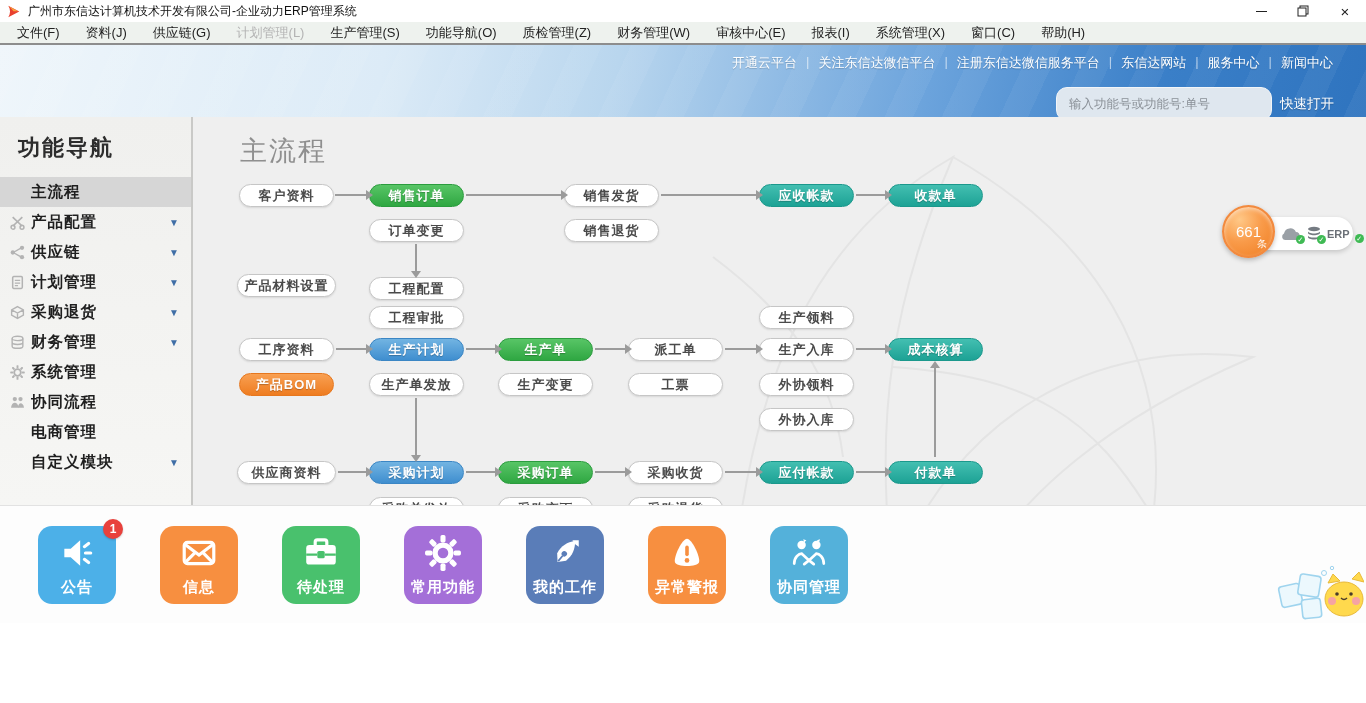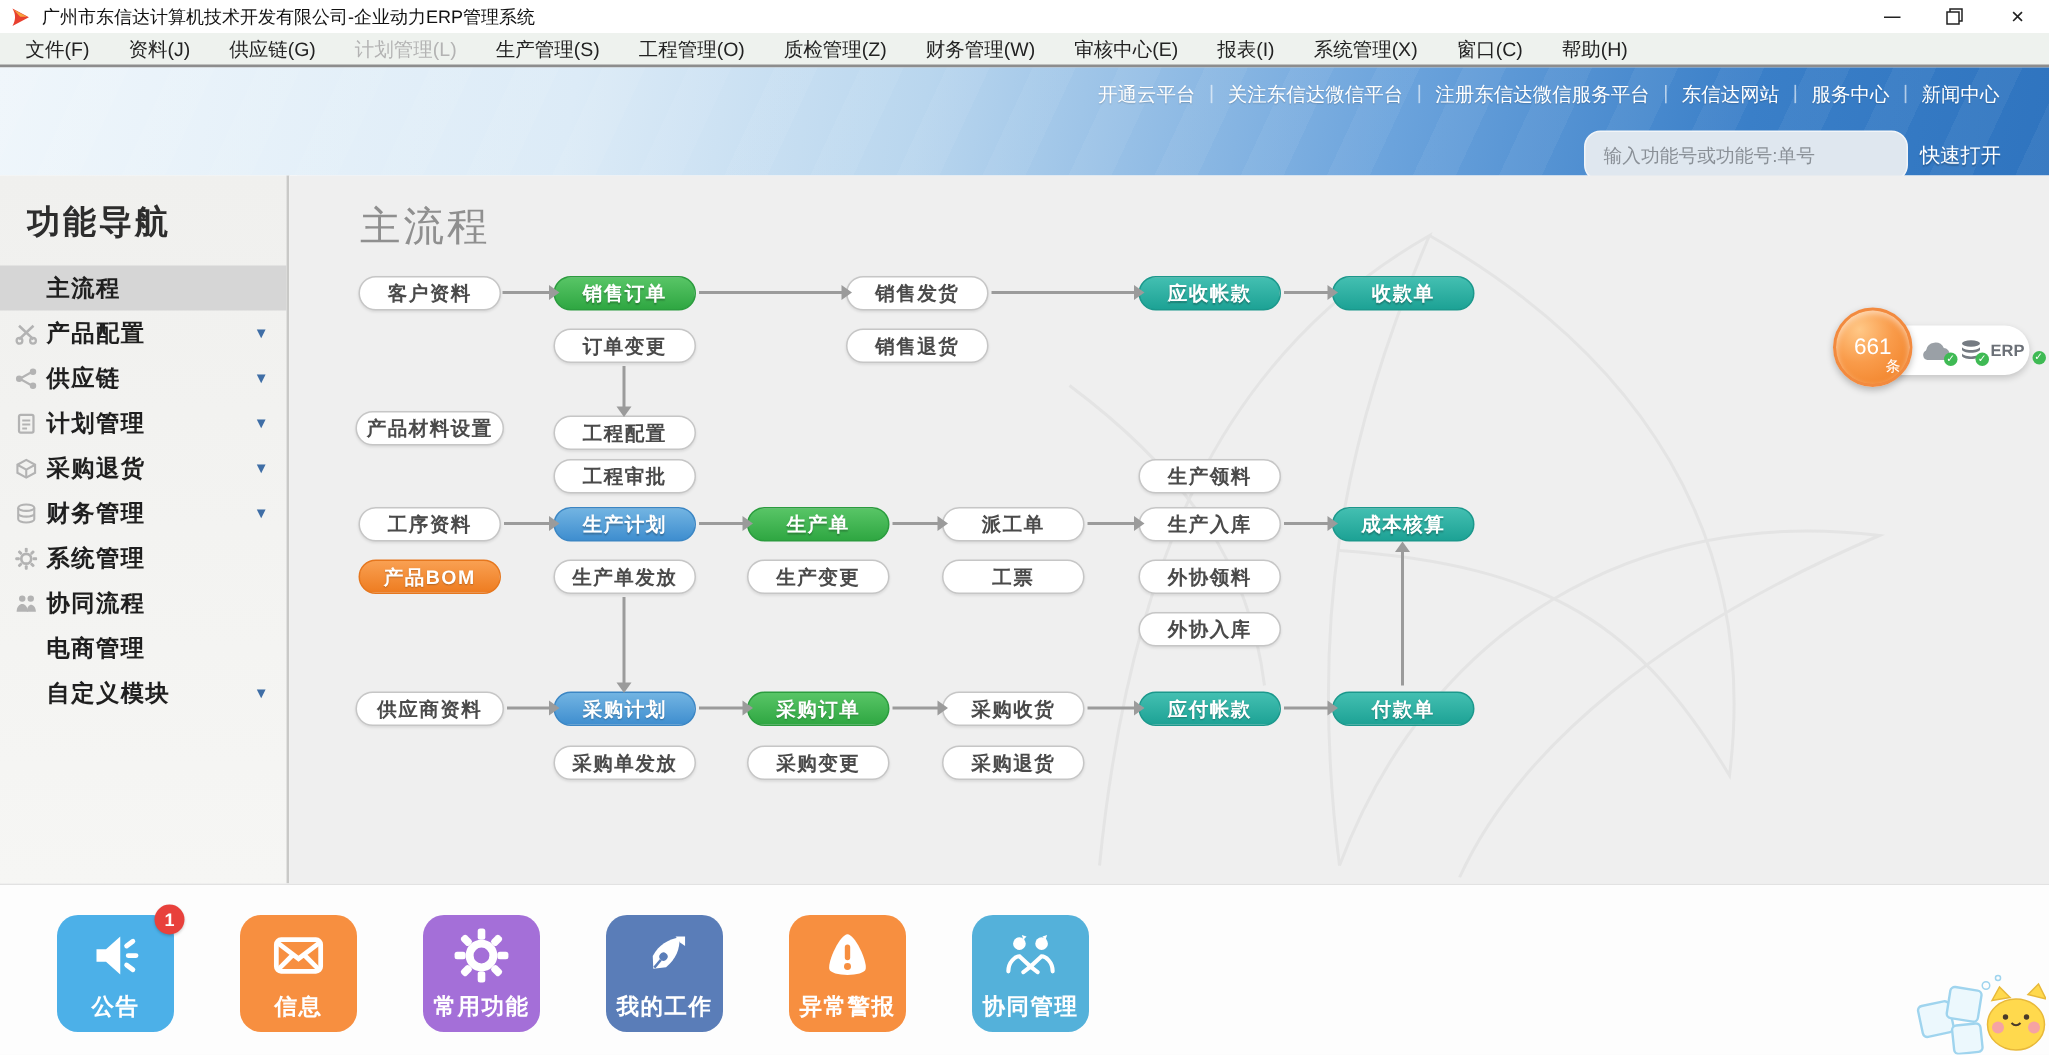--- a/index.html
+++ b/index.html
@@ -30,21 +30,21 @@
   .header-links { position:absolute; right:24px; top:9px; display:flex; align-items:flex-start; font-size:13px; color:#fff; white-space:nowrap; }
   .hl { margin:0 9px; cursor:pointer; text-shadow:0 1px 1px rgba(0,0,0,.2); }
   .hl-sep { color:rgba(255,255,255,.6); }
   .header-search { position:absolute; right:32px; top:42px; display:flex; align-items:center; }
   .search-pill { width:216px; height:21px; border-radius:11px; border:1px solid #f2f5f8; background:#dfe7ef;
     color:#8a9097; font-size:12.5px; padding:16px 12px; outline:none; font-family:inherit; }
   .search-pill::placeholder { color:#8a9097; }
   .quick-open { color:#fff; font-size:13.5px; margin-left:8px; cursor:pointer; text-shadow:0 1px 1px rgba(0,0,0,.25); }
 
   
-  .page-body { display:flex; height:472px; }
+  .page-body { display:flex; height:388px; }
   .sidebar { width:193px; background:linear-gradient(#f0f0ee,#f6f6f4); border-right:2px solid #c9c9c7; position:relative; }
   .sidebar::after { content:""; position:absolute; right:-7px; top:0; width:5px; height:100%; background:#fff; }
   .side-title { font-size:22px; font-weight:bold; color:#2d2d2d; padding:16px 0 14px 18px; letter-spacing:2px; }
   .side-item { height:30px; display:flex; align-items:center; font-size:15.5px; font-weight:bold; color:#1f1f1f; cursor:pointer; position:relative; }
   .side-item.selected { background:#d6d6d6; }
   .side-icon { width:16px; height:16px; margin-left:9px; display:inline-flex; align-items:center; justify-content:center; }
   .side-label { margin-left:6px; letter-spacing:1px; }
   .side-arrow { position:absolute; right:12px; color:#3f6ea6; font-size:10px; }
 
   .main { flex:1; background:#efefef; position:relative; overflow:hidden; }
@@ -114,21 +114,21 @@
     <div class="win-btn close">×</div>
   </div>
 </div>
 
 <div class="menubar">
     <span class="menu-item">文件(F)</span>
     <span class="menu-item">资料(J)</span>
     <span class="menu-item">供应链(G)</span>
     <span class="menu-item disabled">计划管理(L)</span>
     <span class="menu-item">生产管理(S)</span>
-    <span class="menu-item">工程管理(O)</span>
+    <span class="menu-item">功能导航(O)</span>
     <span class="menu-item">质检管理(Z)</span>
     <span class="menu-item">财务管理(W)</span>
     <span class="menu-item">审核中心(E)</span>
     <span class="menu-item">报表(I)</span>
     <span class="menu-item">系统管理(X)</span>
     <span class="menu-item">窗口(C)</span>
     <span class="menu-item">帮助(H)</span>
   </div>
 
 <div class="header">
@@ -358,20 +358,31 @@
     </div>
     <div class="tile" style="background: rgb(247, 143, 64);">
       <div class="tile-icon">
         <svg width="38" height="38" viewBox="0 0 36 36" fill="none" stroke="#fff" stroke-width="3">
           <rect x="4" y="8" width="28" height="20" rx="3"></rect>
           <path d="M5.5 10.5 L18 20 L30.5 10.5 M6.5 25.5 L14.5 17.5 M29.5 25.5 L21.5 17.5" stroke-linecap="round"></path>
         </svg>
       </div>
       <div class="tile-label">信息</div>
     </div>
+    <div class="tile" style="background: rgb(73, 193, 109);">
+      <div class="tile-icon">
+        <svg width="38" height="38" viewBox="0 0 36 36">
+          <path d="M12.5 11 V7.5 a2 2 0 0 1 2-2 h7 a2 2 0 0 1 2 2 V11" fill="none" stroke="#fff" stroke-width="3"></path>
+          <rect x="4" y="10.5" width="28" height="18.5" rx="3" fill="#fff"></rect>
+          <rect x="14.5" y="16" width="7" height="7" rx="1.5" fill="#49c16d"></rect>
+          <path d="M4 19.5 h10.5 M21.5 19.5 H32" stroke="#49c16d" stroke-width="2"></path>
+        </svg>
+      </div>
+      <div class="tile-label">待处理</div>
+    </div>
     <div class="tile" style="background: rgb(164, 111, 216);">
       <div class="tile-icon">
         <svg width="38" height="38" viewBox="0 0 36 36">
           <circle cx="18" cy="18" r="7.5" fill="none" stroke="#fff" stroke-width="5"></circle>
           <g fill="#fff">
             <rect x="15.6" y="1" width="4.8" height="7" rx="1.6" transform="rotate(0 18 18)"></rect>
             <rect x="15.6" y="1" width="4.8" height="7" rx="1.6" transform="rotate(45 18 18)"></rect>
             <rect x="15.6" y="1" width="4.8" height="7" rx="1.6" transform="rotate(90 18 18)"></rect>
             <rect x="15.6" y="1" width="4.8" height="7" rx="1.6" transform="rotate(135 18 18)"></rect>
             <rect x="15.6" y="1" width="4.8" height="7" rx="1.6" transform="rotate(180 18 18)"></rect>

